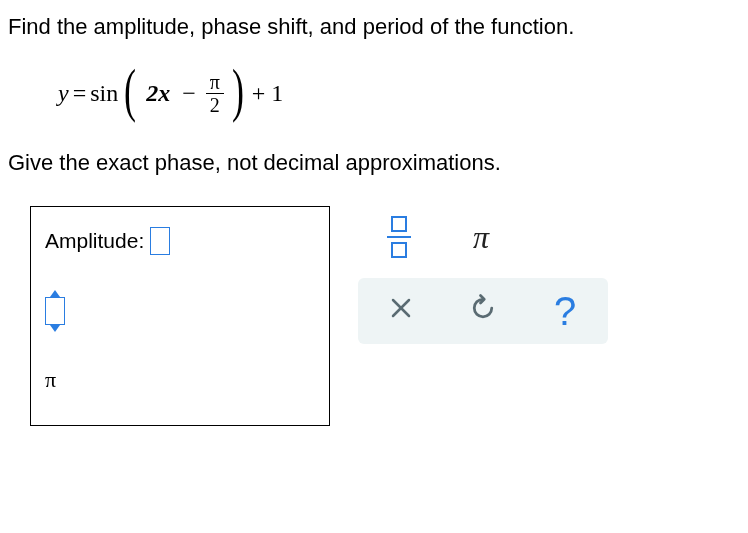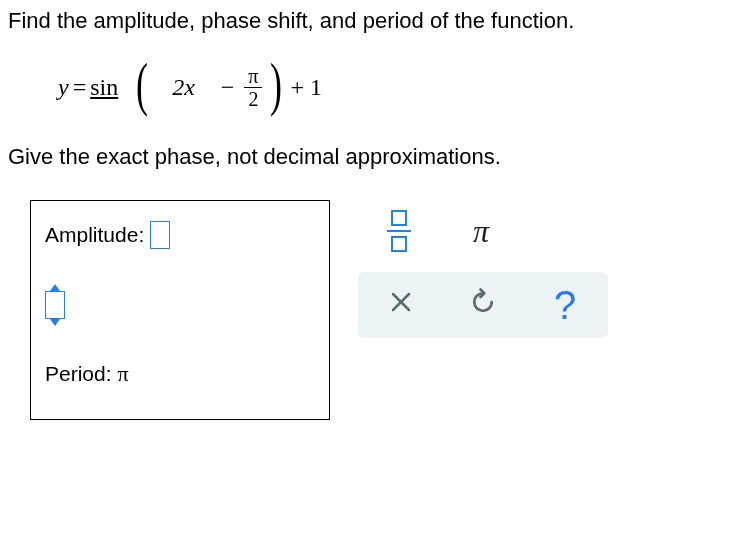--- a/index.html
+++ b/index.html
@@ -12,20 +12,21 @@
       font-size: 20px;
       color: #000;
       background: #fff;
       width: 748px;
       height: 533px;
       padding: 8px 8px;
     }
     .question-text {
       font-size: 22px;
       margin-bottom: 18px;
+      margin-top: 6px;
     }
     .equation-row {
       display: flex;
       align-items: center;
       font-family: 'Times New Roman', serif;
       font-size: 24px;
       font-style: italic;
       margin-left: 50px;
       margin-bottom: 22px;
       height: 70px;
@@ -192,23 +193,23 @@
   </style>
 </head>
 <body>
 
 <div class="question-text">Find the amplitude, phase shift, and period of the function.</div>
 
 <div class="equation-row">
   <span class="equation-text">
     <span>y</span>
     <span style="font-style:normal;margin:0 4px;">=</span>
-    <span style="font-style:normal;margin-right:14px;text-decoration:underline;">sin</span>
+    <span style="font-style:normal;margin-right:2px;">sin</span>
     <span class="paren">(</span>
-    <span style="margin:0 20px;">2x</span>
+    <span style="margin:0 6px;font-weight:bold;">2x</span>
     <span style="font-style:normal;margin:0 6px;">−</span>
     <span class="frac">
       <span class="num">π</span>
       <span class="den">2</span>
     </span>
     <span class="paren">)</span>
     <span style="font-style:normal;margin-left:4px;">+ 1</span>
   </span>
 </div>
 
@@ -220,21 +221,20 @@
       <span class="answer-label">Amplitude:</span>
       <span class="input-box"></span>
     </div>
     <div class="answer-row">
       <span class="input-box">
         <span class="input-box-caret-top"></span>
         <span class="input-box-caret-bottom"></span>
       </span>
     </div>
     <div class="answer-row">
-      <span class="answer-label">Period:</span>
       <span class="period-val">π</span>
     </div>
   </div>
 
   <div class="tool-panel">
     <div class="tool-row top">
       <div class="tool-btn">
         <div class="frac-icon">
           <div class="box"></div>
           <div class="bar"></div>

